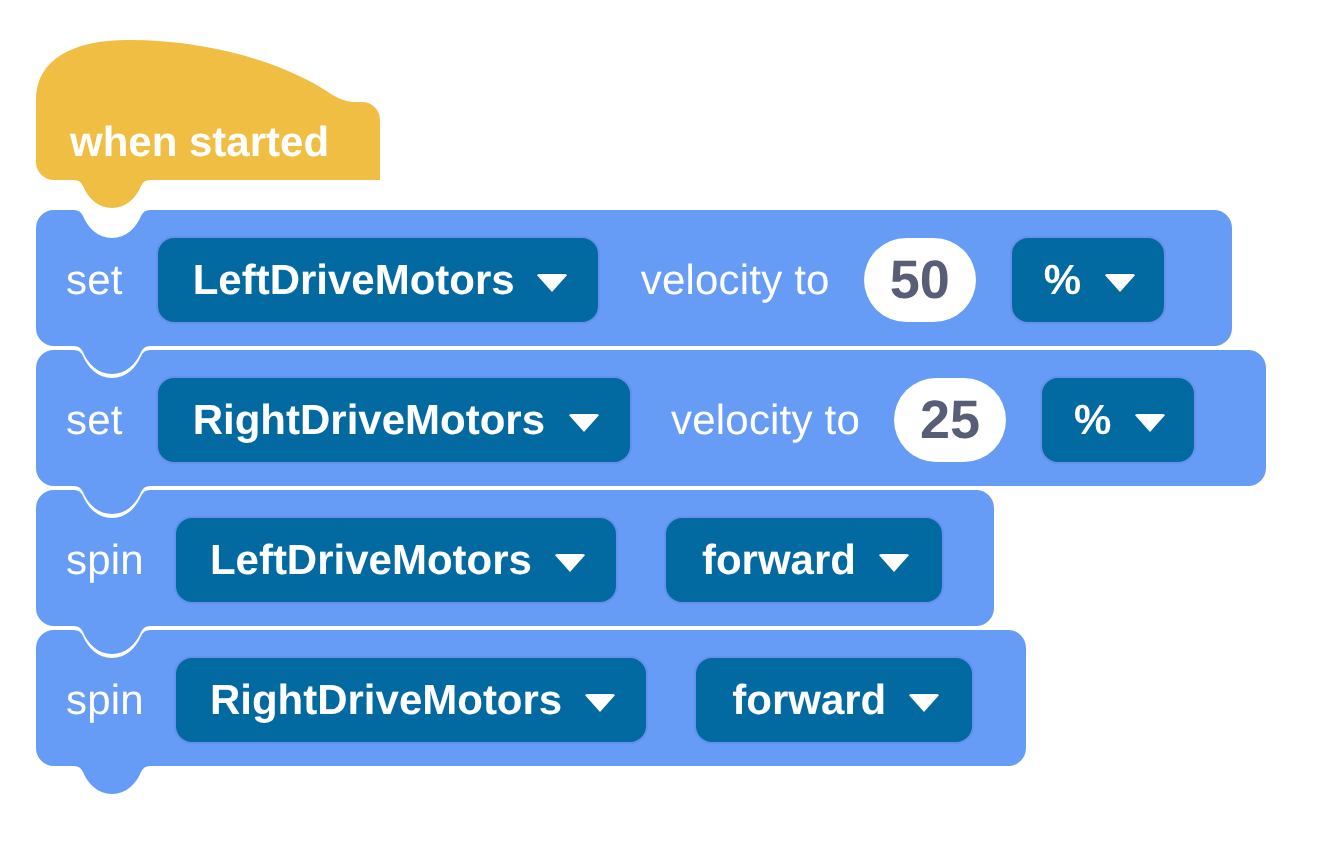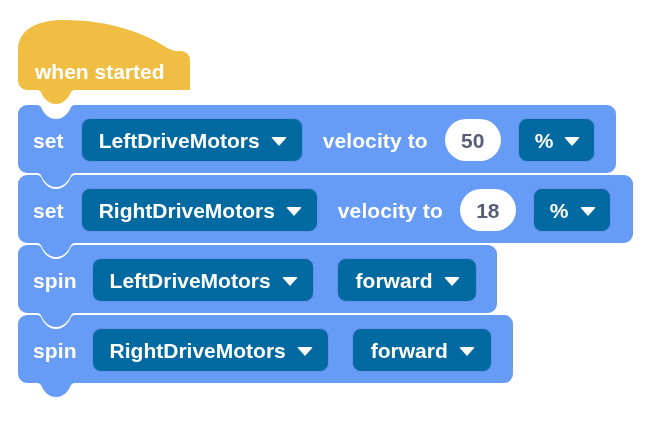--- a/index.html
+++ b/index.html
@@ -43,21 +43,21 @@
     position: absolute;
     display: flex;
     align-items: center;
     height: 58px;
     white-space: nowrap;
   }
 
   .kw {
     color: #ffffff;
     font-size: 21px;
-    font-weight: bold;
+    font-weight: normal;
     letter-spacing: 0.1px;
     line-height: 1;
     padding: 0 0 0 0;
     text-align: center;
   }
 
   
   .field {
     display: flex;
     align-items: center;
@@ -94,21 +94,21 @@
     justify-content: center;
     min-width: 56px;
     height: 42px;
     padding: 0 12px;
     border-radius: 21px;
     background: #ffffff;
     box-sizing: border-box;
   }
   .numfield .txt {
     color: #575e75;
-    font-size: 21px;
+    font-size: 27px;
     font-weight: bold;
     line-height: 1;
   }
 
   .hat-label {
     position: absolute;
     color: #ffffff;
     font-size: 21px;
     font-weight: bold;
     line-height: 1;
@@ -205,21 +205,21 @@
         Z" fill="#669BF6"></path>
     </svg>
     <div class="row" style="left:15px; top:6px;">
       <span class="kw">set</span>
       <div class="field" style="margin-left:17px;">
         <span class="txt">RightDriveMotors</span>
         <span class="caret"></span>
       </div>
       <span class="kw" style="margin-left:20px;">velocity to</span>
       <div class="numfield" style="margin-left:17px;">
-        <span class="txt">18</span>
+        <span class="txt">25</span>
       </div>
       <div class="field" style="margin-left:17px; padding:0 14px 0 16px;">
         <span class="txt">%</span>
         <span class="caret"></span>
       </div>
     </div>
   </div>
 
   <div class="block" style="left:18px; top:245px; width:479px; height:70px;">
     <svg class="shell" width="492" height="82" viewBox="0 0 492 82">

